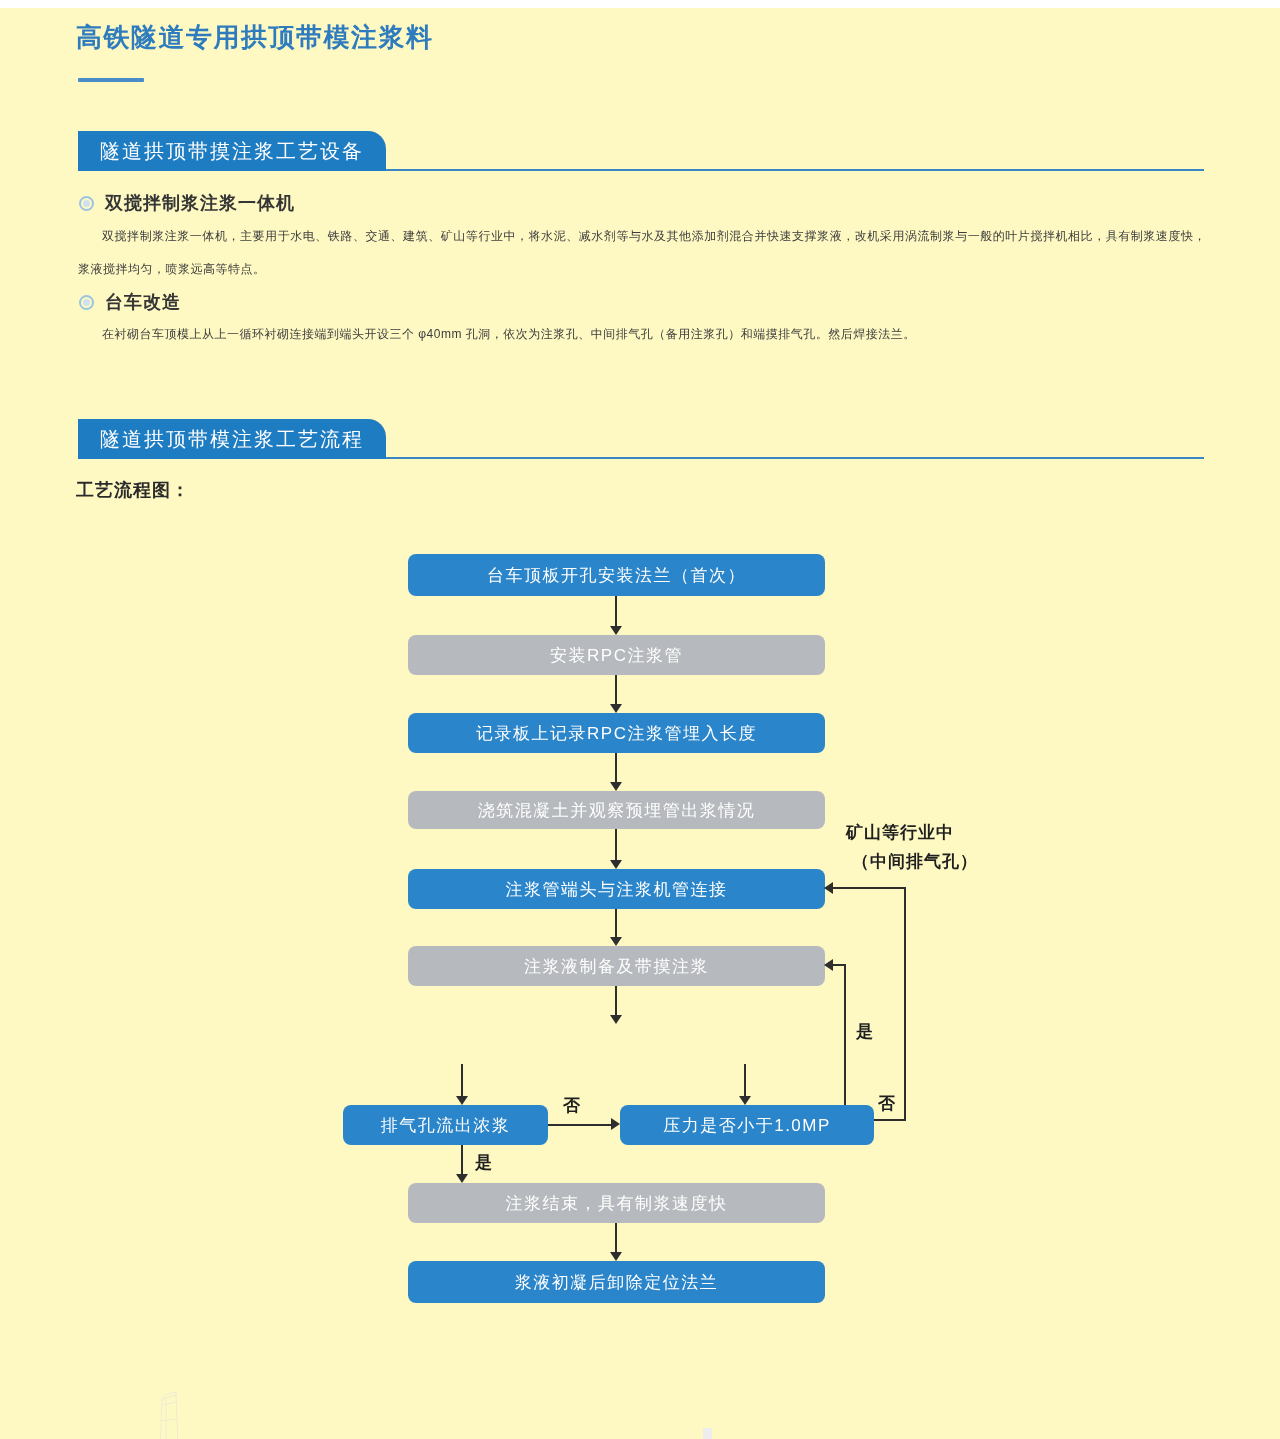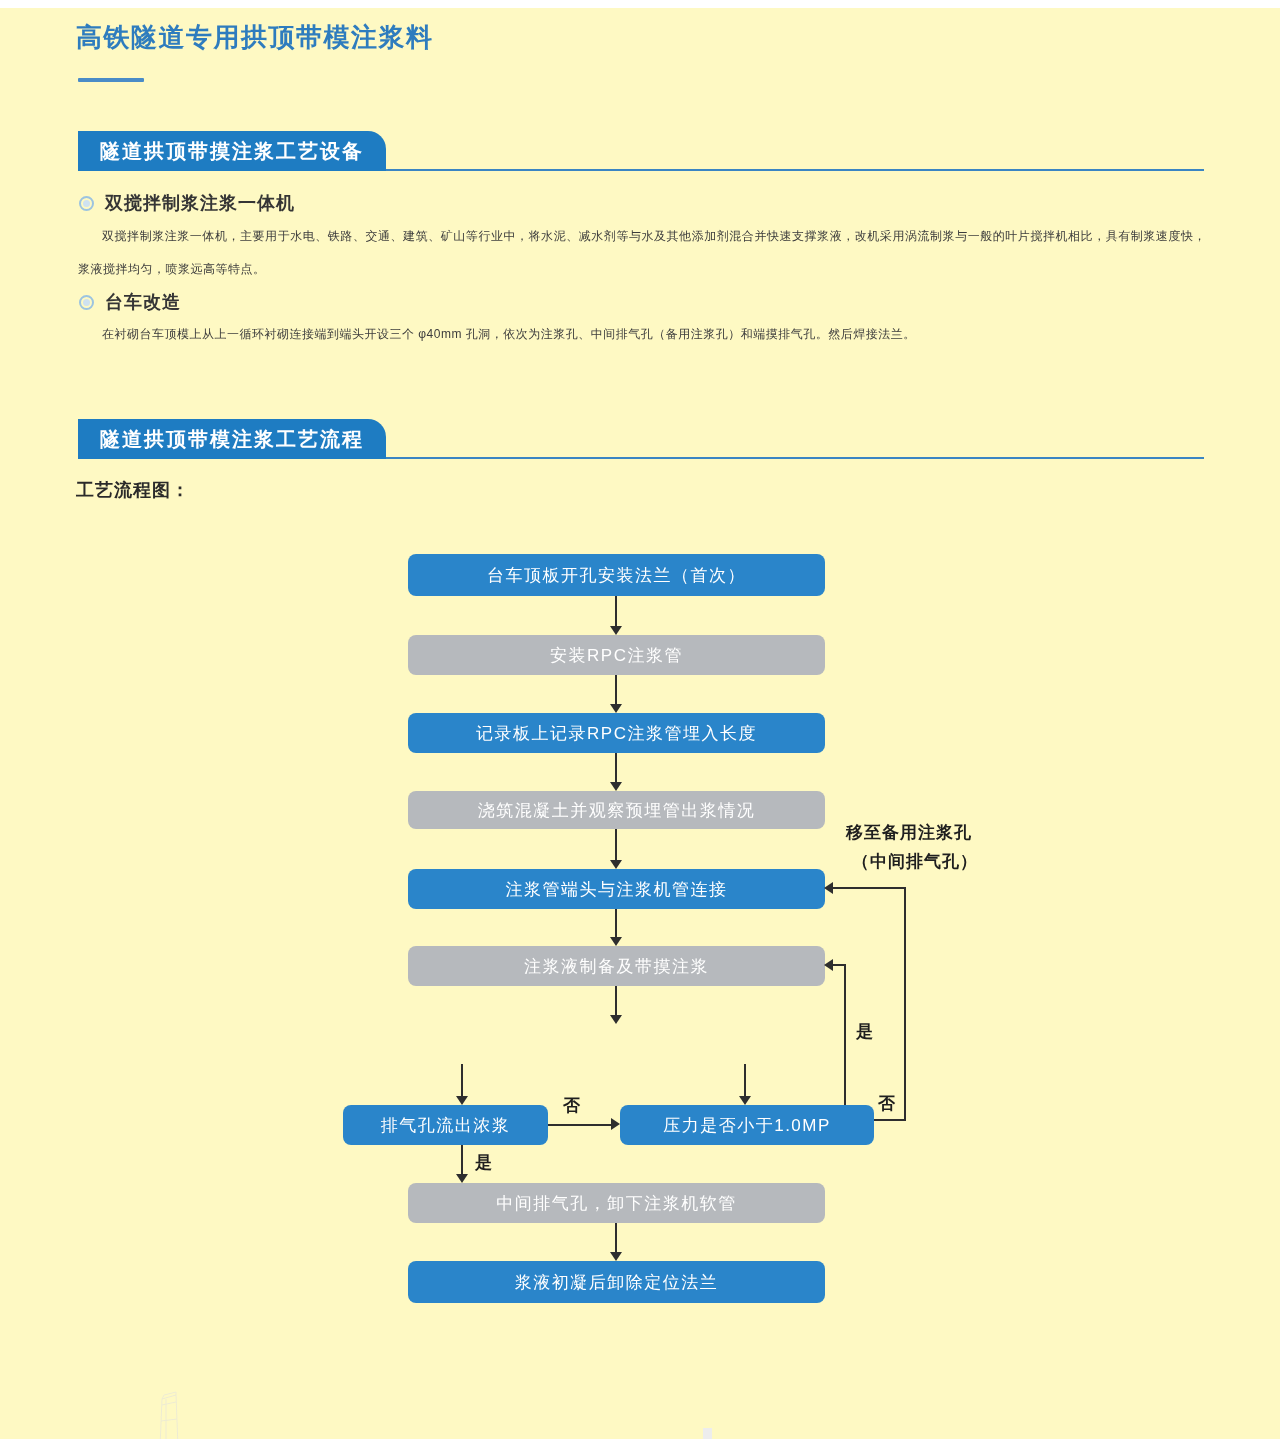--- a/index.html
+++ b/index.html
@@ -13,21 +13,21 @@
     position:absolute; left:76px; top:12px;
     font-size:26px; font-weight:bold; color:#2e7cbe; letter-spacing:1.5px;
   }
   .title-underline {
     position:absolute; left:78px; top:70px; width:66px; height:4px;
     background:#4a8cc7; border-radius:1px;
   }
   .banner {
     position:absolute; left:78px; width:308px; height:40px;
     background:#1e7cc2; color:#ffffff;
-    font-size:20px; font-weight:bold; letter-spacing:2px;
+    font-size:20px; font-weight:normal; letter-spacing:2px;
     display:flex; align-items:center; justify-content:center;
     border-top-right-radius:18px; z-index:2;text-align:center;
   }
   .banner-rule {
     position:absolute; left:78px; width:1126px; height:2px;
     background:#3a85c3; z-index:1;
   }
   
   .bullet-row { position:absolute; left:79px; display:flex; align-items:center; }
   .double-circle {
@@ -118,21 +118,21 @@
   <div class="flow-caption">工艺流程图：</div>
 
   <div class="node gray" style="left:408px; top:627px; width:417px; height:40px;">安装RPC注浆管</div>
   <div class="node blue" style="left:408px; top:546px; width:417px; height:42px;">台车顶板开孔安装法兰（首次）</div>
   <div class="node blue" style="left:408px; top:705px; width:417px; height:40px;">记录板上记录RPC注浆管埋入长度</div>
   <div class="node gray" style="left:408px; top:783px; width:417px; height:38px;">浇筑混凝土并观察预埋管出浆情况</div>
   <div class="node blue" style="left:408px; top:861px; width:417px; height:40px;">注浆管端头与注浆机管连接</div>
   <div class="node gray" style="left:408px; top:938px; width:417px; height:40px;">注浆液制备及带摸注浆</div>
   <div class="node blue" style="left:343px; top:1097px; width:205px; height:40px;">排气孔流出浓浆</div>
   <div class="node blue" style="left:620px; top:1097px; width:254px; height:40px;">压力是否小于1.0MP</div>
-  <div class="node gray" style="left:408px; top:1175px; width:417px; height:40px;">中间排气孔，卸下注浆机软管</div>
+  <div class="node gray" style="left:408px; top:1175px; width:417px; height:40px;">注浆结束，具有制浆速度快</div>
   <div class="node blue" style="left:408px; top:1253px; width:417px; height:42px;">浆液初凝后卸除定位法兰</div>
 
   <div class="vline" style="left:615px; top:588px; height:30px;"></div>
   <div class="arr-down" style="left:610px; top:618px;"></div>
 
   <div class="vline" style="left:615px; top:667px; height:29px;"></div>
   <div class="arr-down" style="left:610px; top:696px;"></div>
 
   <div class="vline" style="left:615px; top:745px; height:29px;"></div>
   <div class="arr-down" style="left:610px; top:774px;"></div>
@@ -168,21 +168,21 @@
   <div class="arr-left" style="left:824px; top:951px;"></div>
   <div class="edge-label" style="left:856px; top:1012px;">是</div>
 
   <div class="hline" style="left:874px; top:1111px; width:32px;"></div>
   <div class="vline" style="left:904px; top:880px; height:233px;"></div>
   <div class="hline" style="left:832px; top:879px; width:74px;"></div>
   <div class="arr-left" style="left:824px; top:874px;"></div>
   <div class="edge-label" style="left:878px; top:1084px;">否</div>
 
   <div class="annotation">
-    <div class="line1">移至备用注浆孔</div>
+    <div class="line1">矿山等行业中</div>
     <div class="line2">（中间排气孔）</div>
   </div>
 
   <svg class="watermark" width="60" height="56" viewBox="0 0 60 56">
     <g fill="none" stroke="#e0e0e0" stroke-width="1">
       <path d="M22 56 L24 8 L38 4 L40 56"></path>
       <path d="M24 14 L38 11"></path>
       <path d="M23 30 L39 28"></path>
       <path d="M28 8 L28 56"></path>
       <path d="M24 8 L26 4 L38 1 L38 4"></path>

